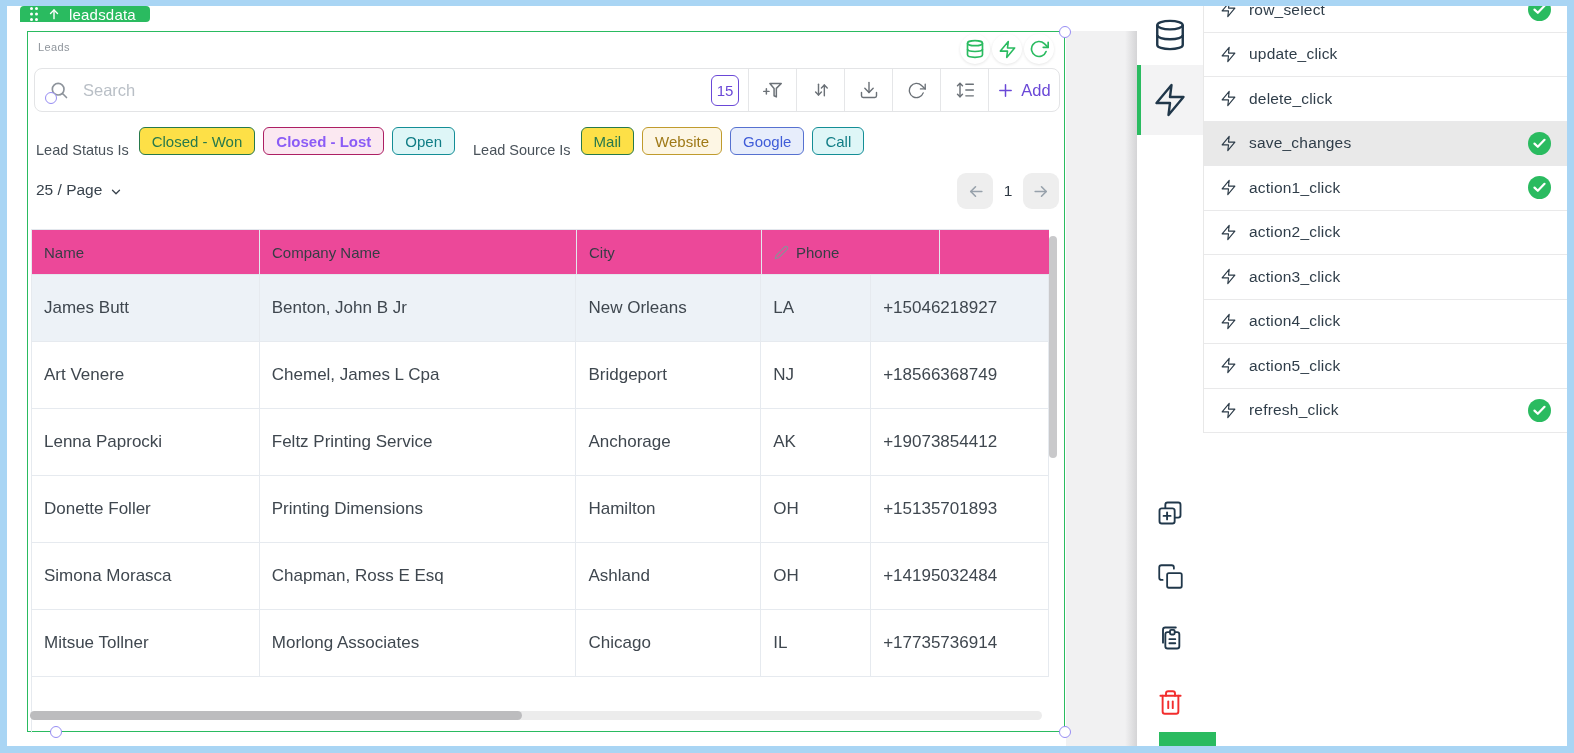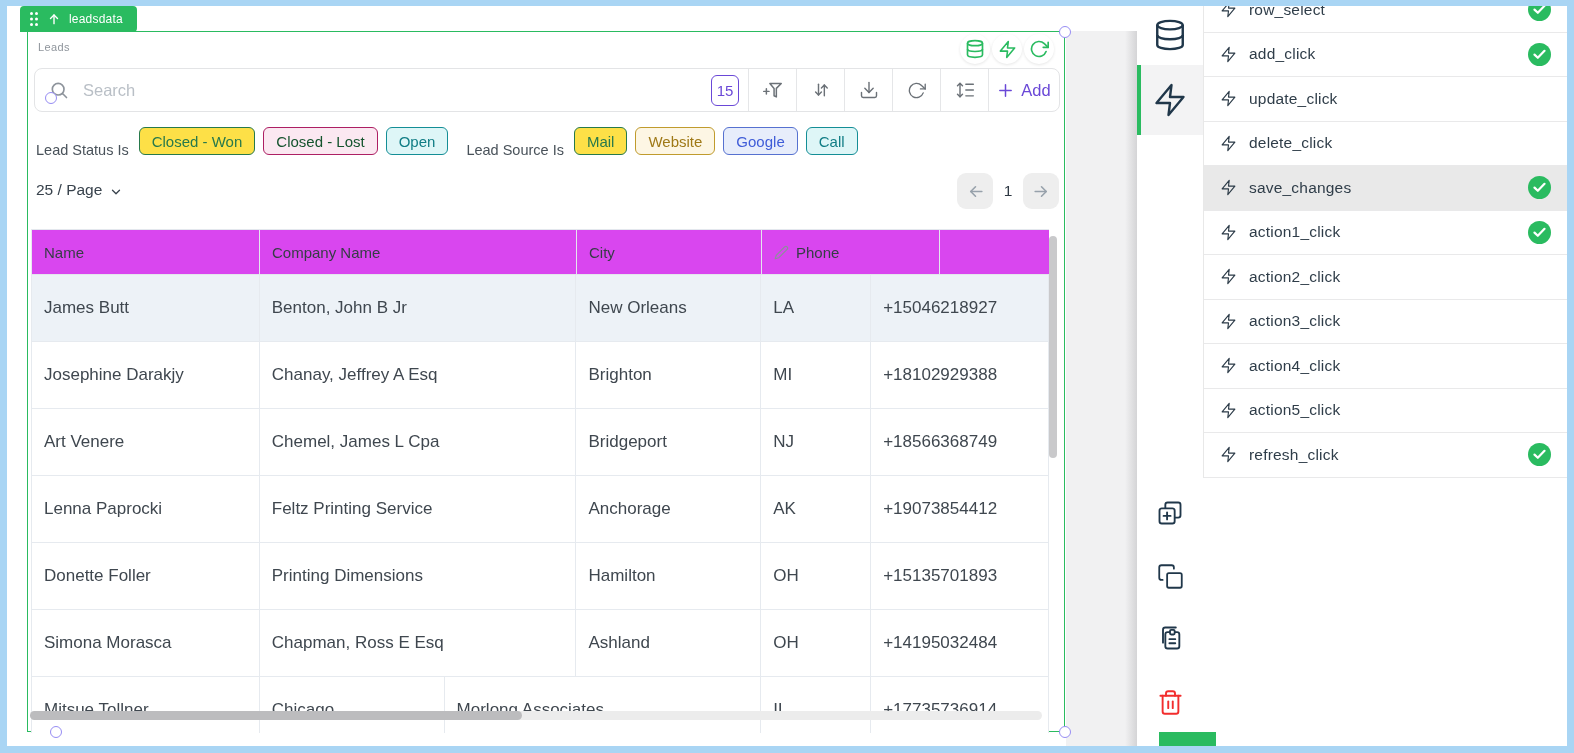--- a/index.html
+++ b/index.html
@@ -13,24 +13,24 @@
     background:#a9d5f4;
     position:relative; overflow:hidden;
   }
   .stage{
     position:absolute; left:7px; top:6px; width:1560px; height:740px;
     background:#fff; overflow:hidden;
   }
 
   
   .widget-label{
-    position:absolute; left:13px; top:0; height:26px; z-index:7;
+    position:absolute; left:13px; top:0; height:16px; z-index:7;
     background:var(--green); color:#fff;
     display:flex; align-items:center; gap:8px; padding:0 14px 0 9px;
-    border-radius:4px 4px 4px 0; font-size:12px; letter-spacing:.2px;
+    border-radius:4px 4px 4px 0; font-size:15px; letter-spacing:.2px;
   }
   .widget-label .grip{ display:flex; }
 
   
   .widget{
     position:absolute; left:20px; top:25px; width:1038px; height:701px;
     background:#fff; border:1px solid var(--green);
   }
   .w-title{ position:absolute; left:10px; top:9px; font-size:11px; color:#8f959c; letter-spacing:.4px; }
   .quick{ position:absolute; top:2px; right:10px; display:flex; gap:2px; }
@@ -55,37 +55,37 @@
     color:var(--purple); font-size:15px; display:flex; align-items:center; justify-content:center; }
   .add-btn{ width:70px; height:100%; display:flex; align-items:center; justify-content:center;
     gap:7px; color:var(--purple); font-size:16.5px;text-align:center; }
 
   
   .filters{ position:absolute; left:8px; top:92px; height:34px; display:flex; align-items:center; gap:8px; }
   .fgroup-label{ font-size:14.5px; color:#49525a; margin-right:2px; white-space:nowrap;margin-top:18px; }
   .fgroup-label.gap{ margin-left:10px; }
   .chip{ border-radius:6px; padding:4.5px 12px; font-size:15px; border:1.5px solid; white-space:nowrap; cursor:pointer; }
   .chip.green { background:#fde047; border-color:#27794c; color:#27794c; }
-  .chip.pink  { background:#fbe8f1; border-color:#ad1f63; color:#14532d; }
+  .chip.pink  { background:#fbe8f1; border-color:#ad1f63; color:#8b5cf6;font-weight:bold; }
   .chip.teal  { background:#def6f7; border-color:#148e96; color:#107d85; }
   .chip.yellow{ background:#fdf6e4; border-color:#c09b2d; color:#9f7917; }
   .chip.blue  { background:#e7edfb; border-color:#5671d0; color:#3f5cd8; }
 
   
   .pager-left{ position:absolute; left:8px; top:149px; display:flex; align-items:flex-end; gap:7px;
     font-size:15.5px; color:#38424c; }
   .pager-right{ position:absolute; right:5px; top:141px; display:flex; align-items:center; }
   .pg-btn{ width:36px; height:36px; border-radius:9px; background:#eeeeee;
     display:flex; align-items:center; justify-content:center; cursor:pointer; }
   .pg-num{ width:30px; text-align:center; font-size:15.5px; color:#2f3944; }
 
   
   .table{ position:absolute; left:3px; top:197px; width:1018px; height:504px; overflow:hidden;
     border-left:1px solid var(--cellborder); }
-  .t-head{ display:flex; height:46px; background:#d946ef;
+  .t-head{ display:flex; height:46px; background:#ec4899;
     border-top:1px solid #e3e7ed; border-bottom:1px solid #e3e7ed; }
   .th{ display:flex; align-items:center; gap:7px; padding-left:12px; font-size:15px; color:#363d45;
     border-right:1px solid #e3e7ed; }
   .tr{ display:flex; height:67px; border-bottom:1px solid var(--cellborder); background:#fff; }
   .tr.selected{ background:#edf2f7; }
   .td{ display:flex; align-items:center; padding-left:12px; border-right:1px solid var(--cellborder);
     overflow:hidden; white-space:nowrap; font-size:17px; color:#3f474f; }
 
   .vscroll{ position:absolute; right:7px; top:204px; width:8px; height:222px;
     background:#c9c9cb; border-radius:4px; }
@@ -301,37 +301,20 @@
             </div>
             <div class="td" style="width: 110px;">
               <span>LA</span>
             </div>
             <div class="td" style="width: 178px;">
               <span>+15046218927</span>
             </div>
           </div>
           <div class="tr">
             <div class="td" style="width: 228px;">
-              <span>Josephine Darakjy</span>
-            </div>
-            <div class="td" style="width: 317px;">
-              <span>Chanay, Jeffrey A Esq</span>
-            </div>
-            <div class="td" style="width: 185px;">
-              <span>Brighton</span>
-            </div>
-            <div class="td" style="width: 110px;">
-              <span>MI</span>
-            </div>
-            <div class="td" style="width: 178px;">
-              <span>+18102929388</span>
-            </div>
-          </div>
-          <div class="tr">
-            <div class="td" style="width: 228px;">
               <span>Art Venere</span>
             </div>
             <div class="td" style="width: 317px;">
               <span>Chemel, James L Cpa</span>
             </div>
             <div class="td" style="width: 185px;">
               <span>Bridgeport</span>
             </div>
             <div class="td" style="width: 110px;">
               <span>NJ</span>
@@ -388,25 +371,25 @@
               <span>OH</span>
             </div>
             <div class="td" style="width: 178px;">
               <span>+14195032484</span>
             </div>
           </div>
           <div class="tr">
             <div class="td" style="width: 228px;">
               <span>Mitsue Tollner</span>
             </div>
+            <div class="td" style="width: 317px;">
+              <span>Morlong Associates</span>
+            </div>
             <div class="td" style="width: 185px;">
               <span>Chicago</span>
-            </div>
-            <div class="td" style="width: 317px;">
-              <span>Morlong Associates</span>
             </div>
             <div class="td" style="width: 110px;">
               <span>IL</span>
             </div>
             <div class="td" style="width: 178px;">
               <span>+17735736914</span>
             </div>
           </div>
         </div>
     </div>
@@ -483,33 +466,20 @@
             <polyline points="1.5 5.6 4.8 8.8 11.5 1.8"></polyline>
           </svg>
         </span>
       </div>
       <div class="evt">
     <span class="evt-zap">
           <svg width="17" height="17" viewBox="0 0 24 24" fill="none" stroke="#2b3a47" stroke-width="1.6" stroke-linejoin="round" stroke-linecap="round">
             <polygon points="13 2 3 14 12 14 11 22 21 10 12 10 13 2"></polygon>
           </svg>
         </span>
-    <span class="evt-name">add_click</span>
-  <span class="evt-check">
-          <svg width="13" height="11" viewBox="0 0 13 11" fill="none" stroke="#fff" stroke-width="2.2" stroke-linecap="round" stroke-linejoin="round">
-            <polyline points="1.5 5.6 4.8 8.8 11.5 1.8"></polyline>
-          </svg>
-        </span>
-      </div>
-      <div class="evt">
-    <span class="evt-zap">
-          <svg width="17" height="17" viewBox="0 0 24 24" fill="none" stroke="#2b3a47" stroke-width="1.6" stroke-linejoin="round" stroke-linecap="round">
-            <polygon points="13 2 3 14 12 14 11 22 21 10 12 10 13 2"></polygon>
-          </svg>
-        </span>
     <span class="evt-name">update_click</span>
   </div>
       <div class="evt">
     <span class="evt-zap">
           <svg width="17" height="17" viewBox="0 0 24 24" fill="none" stroke="#2b3a47" stroke-width="1.6" stroke-linejoin="round" stroke-linecap="round">
             <polygon points="13 2 3 14 12 14 11 22 21 10 12 10 13 2"></polygon>
           </svg>
         </span>
     <span class="evt-name">delete_click</span>
   </div>

